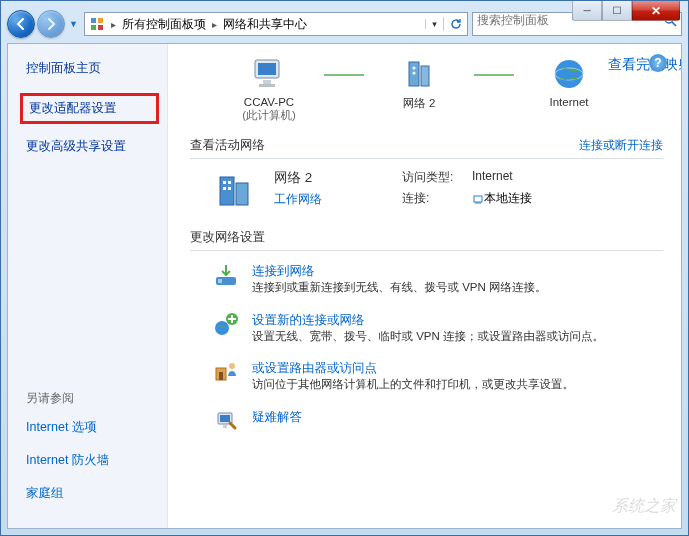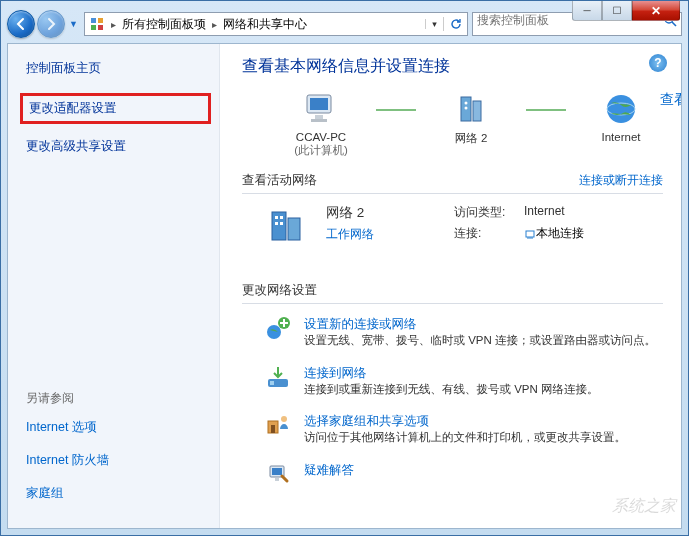--- a/index.html
+++ b/index.html
@@ -24,21 +24,21 @@
     .crumb-sep { font-size: 10px; color: #555; padding: 0 2px; }
     .addr-dd { width: 18px; border-left: 1px solid #ccc; text-align: center; font-size: 9px; color: #333; cursor: pointer; }
     .addr-refresh { width: 24px; border-left: 1px solid #ccc; display: flex; align-items: center; justify-content: center; cursor: pointer; color: #1a6bc7; font-size: 12px; }
     
     .search-box { width: 210px; display: flex; align-items: flex-start; background: #fff; border: 1px solid #8e9db0; height: 24px; padding: 0 4px; }
     .search-input { flex: 1; border: none; outline: none; font-size: 12px; color: #888; }
     .search-icon { font-size: 13px; color: #1a6bc7; cursor: pointer; }
     
     .content-wrap { display: flex; height: calc(100% - 36px); background: #fff; border: 1px solid #9db6ce; }
     
-    .sidebar { width: 212px; background: #f1f5fb; padding: 16px 0 10px 18px; display: flex; flex-direction: column; border-right: 1px solid #e0e6ee; }
+    .sidebar { width: 160px; background: #f1f5fb; padding: 16px 0 10px 18px; display: flex; flex-direction: column; border-right: 1px solid #e0e6ee; }
     .sb-top { flex: 1; }
     .sb-link, .sb-home { display: block; font-size: 12.5px; color: #0066cc; margin-bottom: 16px; cursor: pointer; }
     .sb-home { color: #003399; }
     .highlight-box { border: 3px solid #e02020; padding: 4px 6px; margin: 0 8px 14px -6px; }
     .highlight-box .sb-link { margin-bottom: 0; color: #003399; }
     .sb-sep-title { font-size: 12px; color: #6a6a6a; margin-bottom: 12px; }
     
     .main { flex: 1; background: #fff; padding: 12px 18px 8px 22px; overflow: hidden; position: relative; }
     .help-q { position: absolute; top: 10px; right: 14px; width: 18px; height: 18px; border-radius: 50%; background: radial-gradient(#7ec0f0,#2a80d0); color: #fff; font-size: 12px; text-align: center; line-height: 18px; cursor: pointer; font-weight: bold; }
     
@@ -143,21 +143,20 @@
       <div>
         <div class="sb-sep-title">另请参阅</div>
         <a class="sb-link">Internet 选项</a>
         <a class="sb-link">Internet 防火墙</a>
         <a class="sb-link">家庭组</a>
       </div>
     </div>
 
     <div class="main">
       <div class="help-q">?</div>
-      <div class="main-title">查看基本网络信息并设置连接</div>
 
       <div class="map-row">
         <div class="map-diagram">
           <div class="map-node">
             <div class="ic">
               <svg width="40" height="36" viewBox="0 0 40 36">
                   <rect x="6" y="4" width="24" height="18" rx="2" fill="#dce8f4" stroke="#7a8aa0"></rect>
                   <rect x="9" y="7" width="18" height="12" fill="#3a80c8"></rect>
                   <rect x="14" y="24" width="8" height="4" fill="#c8d0d8"></rect>
                   <rect x="10" y="28" width="16" height="3" fill="#b8c0c8"></rect>
@@ -227,63 +226,63 @@
                   <line x1="4" y1="9" x2="4" y2="11" stroke="#2a80d0"></line>
                   <line x1="6" y1="9" x2="6" y2="11" stroke="#2a80d0"></line>
                   <line x1="8" y1="9" x2="8" y2="11" stroke="#2a80d0"></line>
                 </svg>
               <span>本地连接</span>
             </a>
           </div>
         </div>
       </div>
 
-      <div class="sec-head" style="margin-top:36px">
+      <div class="sec-head" style="margin-top:18px">
         <span class="t">更改网络设置</span>
       </div>
 
       <div class="setting-list">
+        <div class="setting-item">
+          <div class="si-ic">
+            <svg width="28" height="28" viewBox="0 0 28 28">
+                <rect x="4" y="16" width="20" height="8" rx="2" fill="#4a90d0"></rect>
+                <rect x="6" y="18" width="4" height="4" fill="#a0d0f0"></rect>
+                <path d="M14 4v10M10 10l4 4 4-4" stroke="#50b050" stroke-width="2" fill="none"></path>
+              </svg>
+          </div>
+          <div>
+            <a class="si-t">连接到网络</a>
+            <div class="si-d">连接到或重新连接到无线、有线、拨号或 VPN 网络连接。</div>
+          </div>
+        </div>
         <div class="setting-item">
           <div class="si-ic">
             <svg width="28" height="28" viewBox="0 0 28 28">
                 <circle cx="10" cy="18" r="7" fill="#3a90e0"></circle>
                 <path d="M6 16 Q10 14 14 18" fill="#50a850"></path>
                 <circle cx="20" cy="9" r="6" fill="#50b050"></circle>
                 <path d="M20 5v8M16 9h8" stroke="#fff" stroke-width="2"></path>
               </svg>
           </div>
           <div>
             <a class="si-t">设置新的连接或网络</a>
             <div class="si-d">设置无线、宽带、拨号、临时或 VPN 连接；或设置路由器或访问点。</div>
           </div>
         </div>
         <div class="setting-item">
           <div class="si-ic">
             <svg width="28" height="28" viewBox="0 0 28 28">
-                <rect x="4" y="16" width="20" height="8" rx="2" fill="#4a90d0"></rect>
-                <rect x="6" y="18" width="4" height="4" fill="#a0d0f0"></rect>
-                <path d="M14 4v10M10 10l4 4 4-4" stroke="#50b050" stroke-width="2" fill="none"></path>
-              </svg>
-          </div>
-          <div>
-            <a class="si-t">连接到网络</a>
-            <div class="si-d">连接到或重新连接到无线、有线、拨号或 VPN 网络连接。</div>
-          </div>
-        </div>
-        <div class="setting-item">
-          <div class="si-ic">
-            <svg width="28" height="28" viewBox="0 0 28 28">
                 <rect x="4" y="10" width="10" height="12" fill="#e0a050" stroke="#b07020"></rect>
                 <rect x="7" y="14" width="4" height="8" fill="#805020"></rect>
                 <circle cx="20" cy="8" r="3" fill="#f0c080"></circle>
                 <path d="M16 18c0-3 2-5 4-5s4 2 4 5" fill="#4a90d0"></path>
               </svg>
           </div>
           <div>
-            <a class="si-t">选择家庭组和共享选项</a>
+            <a class="si-t">或设置路由器或访问点</a>
             <div class="si-d">访问位于其他网络计算机上的文件和打印机，或更改共享设置。</div>
           </div>
         </div>
         <div class="setting-item" style="margin-bottom:0">
           <div class="si-ic">
             <svg width="28" height="28" viewBox="0 0 28 28">
                 <rect x="6" y="6" width="14" height="11" rx="1" fill="#dce8f4" stroke="#7a8aa0"></rect>
                 <rect x="8" y="8" width="10" height="7" fill="#3a80c8"></rect>
                 <rect x="11" y="18" width="4" height="3" fill="#c8d0d8"></rect>
                 <path d="M18 16l5 5" stroke="#b07020" stroke-width="3" stroke-linecap="round"></path>

